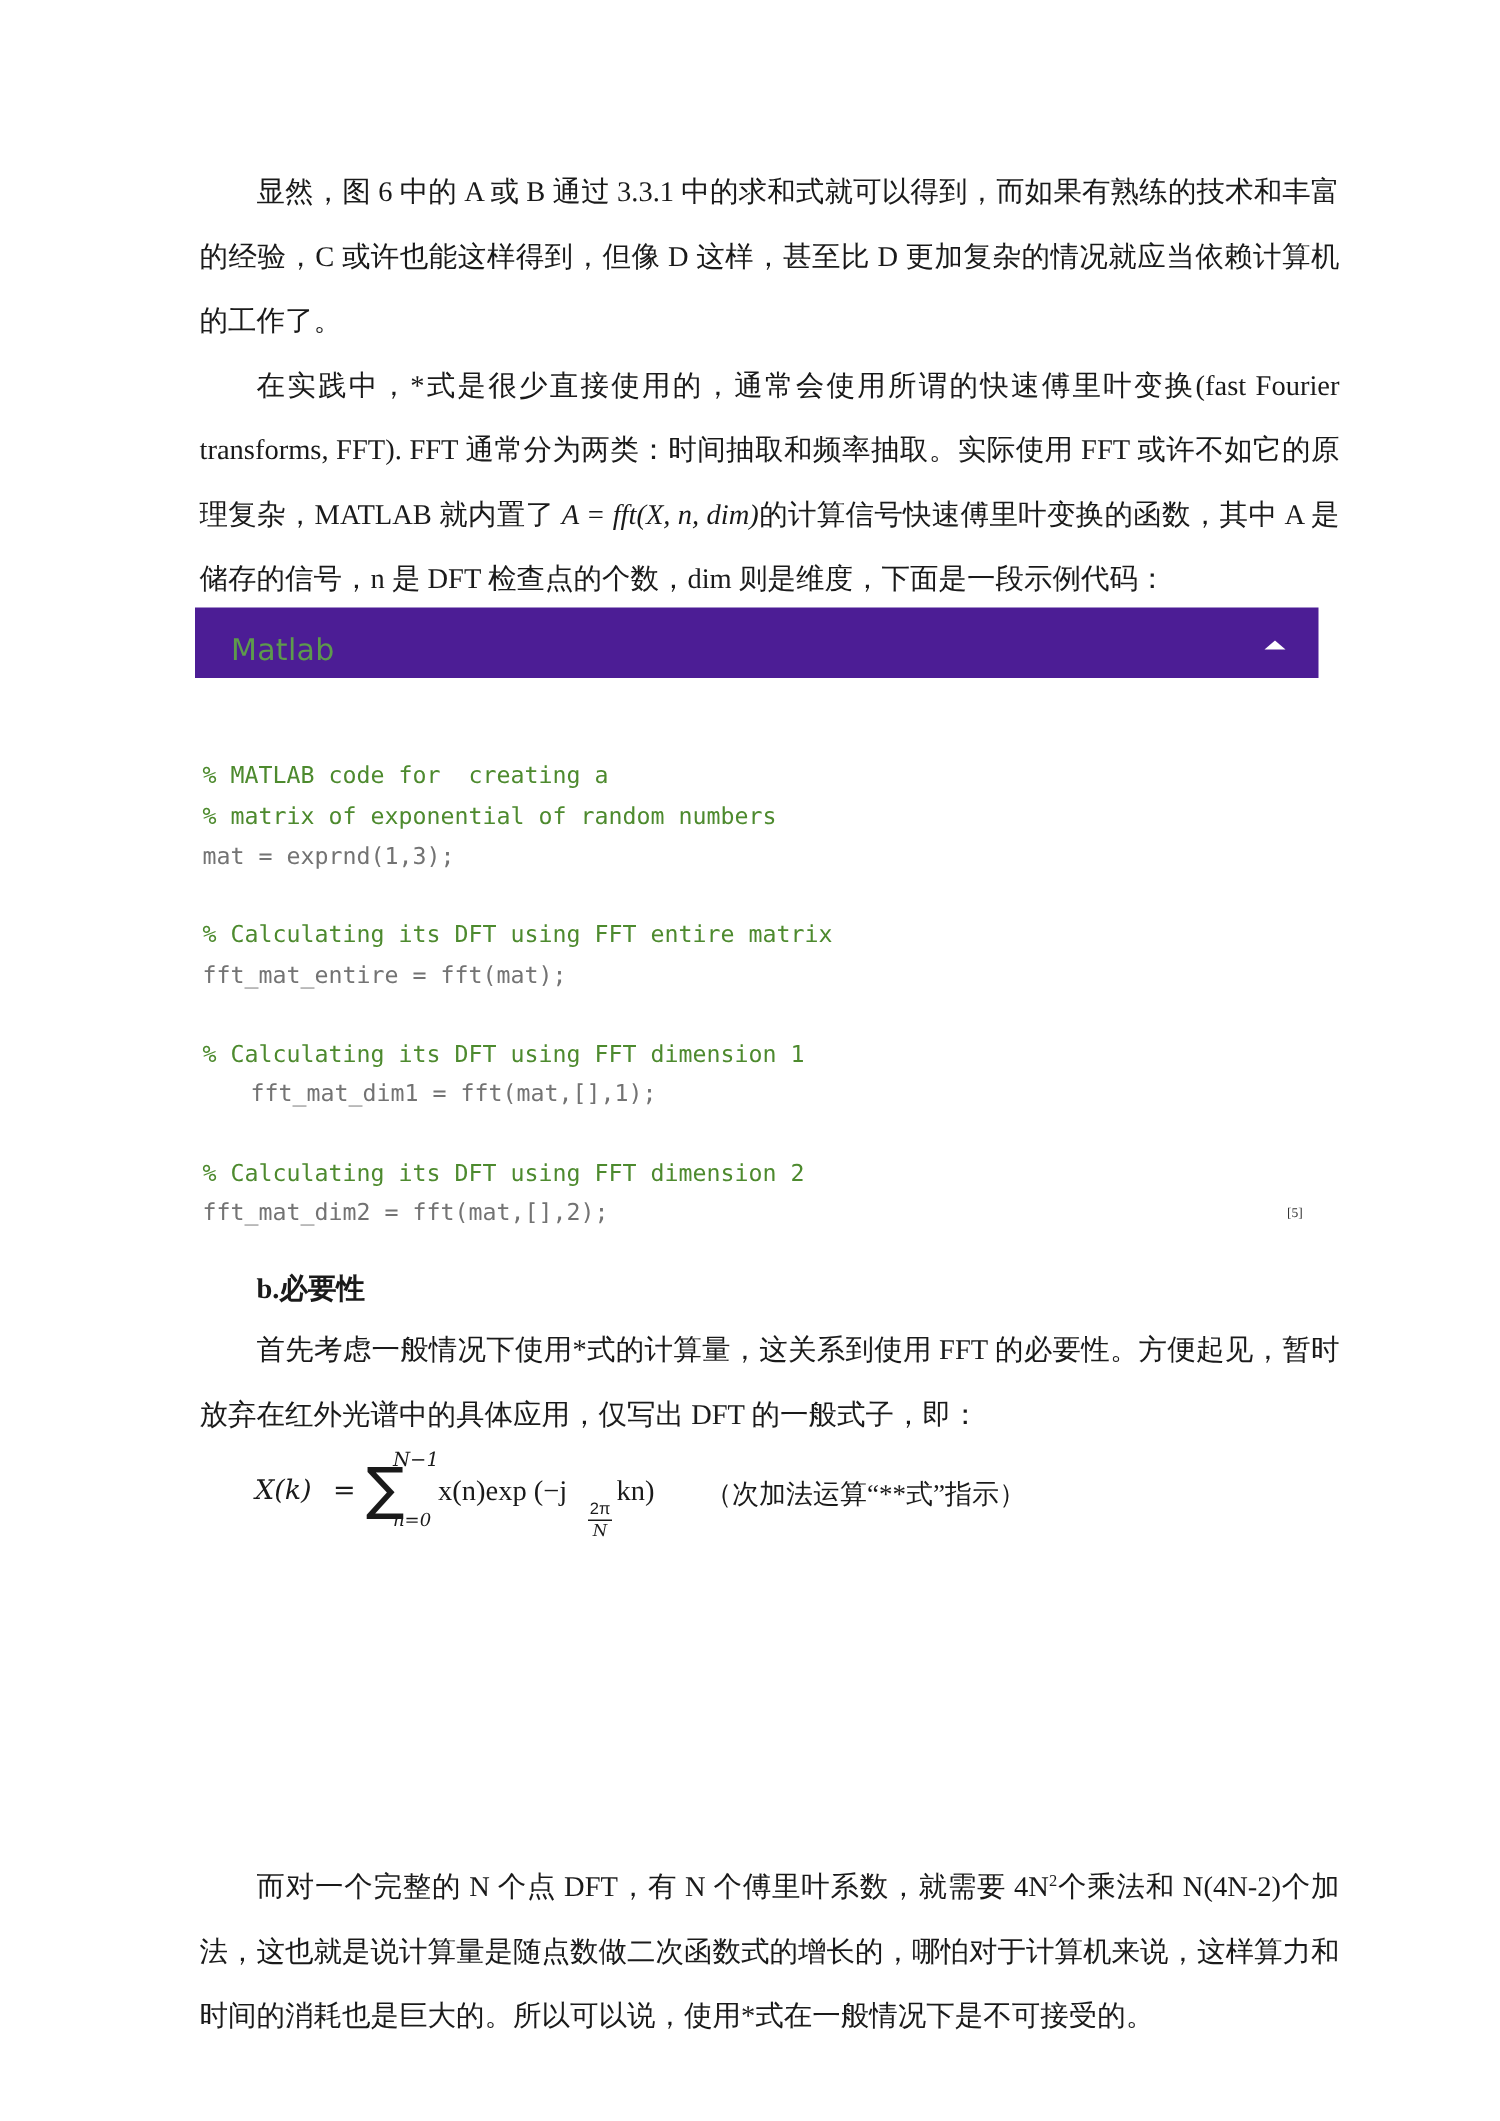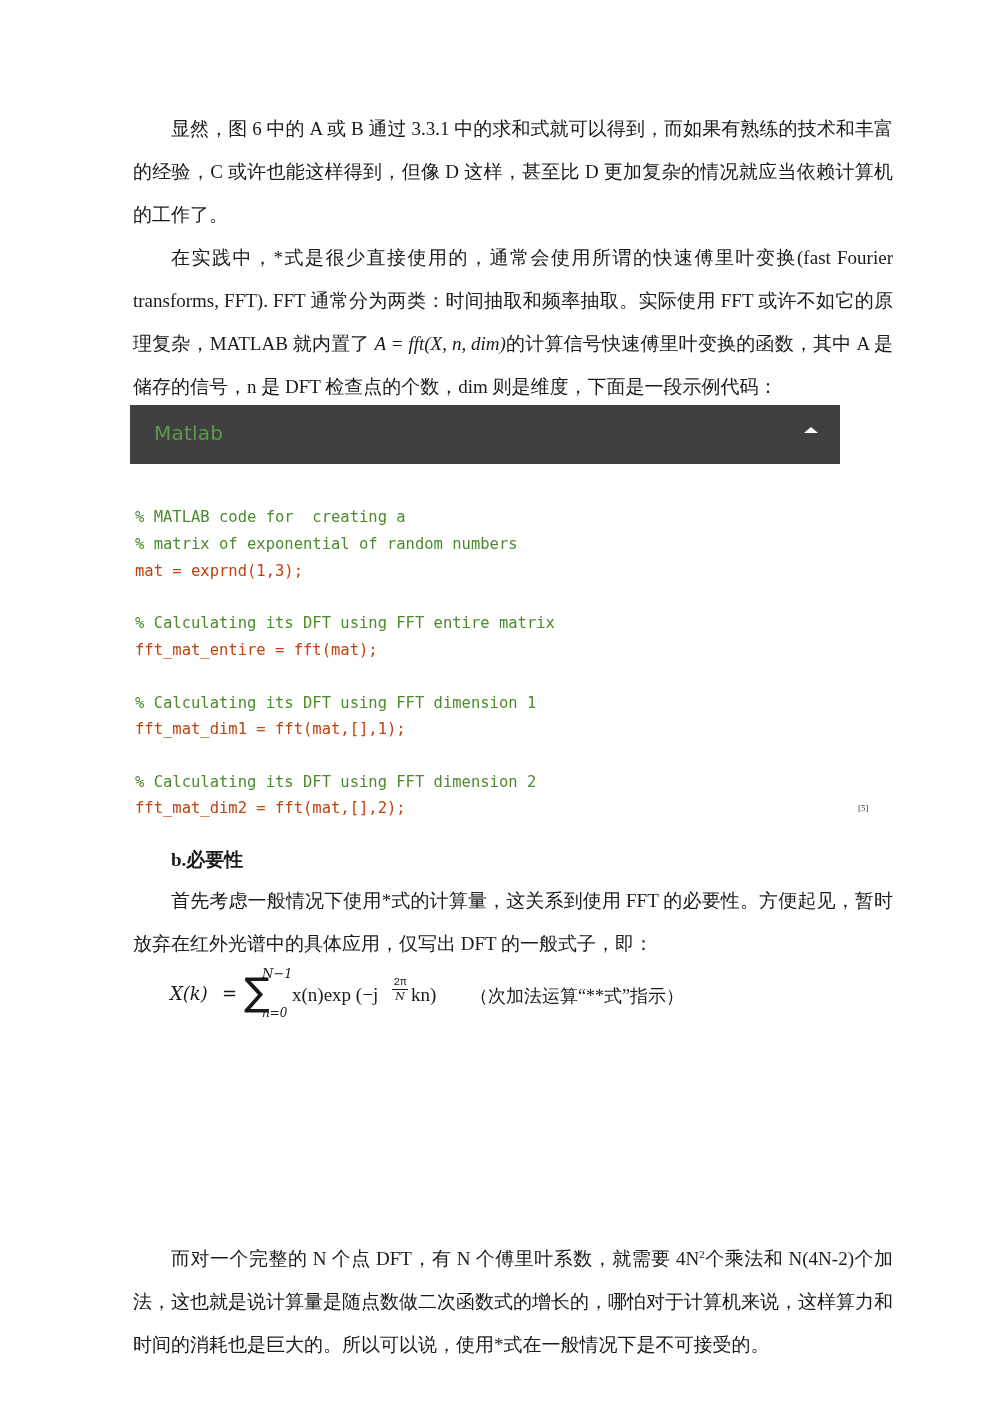--- a/index.html
+++ b/index.html
@@ -3,42 +3,42 @@
 <meta charset="utf-8">
 <style>
   html, body { margin: 0; padding: 0; background: #ffffff; }
   body { width: 1000px; height: 1414px; position: relative; overflow: hidden;
          font-family: "Liberation Serif", "DejaVu Serif", serif; color: #1a1a1a; }
   .page { position: absolute; left: 0; top: 0; width: 1000px; height: 1414px; }
   .para { position: absolute; left: 133px; width: 760px; font-size: 19px; line-height: 43px;
           text-align: justify; text-align-last: left; }
   .indent { text-indent: 38px; }
   .it { font-style: italic; }
-  .code-header { position: absolute; left: 130px; top: 405px; width: 710px; height: 59px;
-                 background: #404040; }
+  .code-header { position: absolute; left: 130px; top: 405px; width: 710px; height: 47px;
+                 background: #4c1d95; padding-left: 39px; }
   .code-header .title { position: absolute; left: 24px; top: 16px; font-family: "DejaVu Sans", sans-serif;
                  font-size: 20px; color: #5d9a4c; letter-spacing: 0.2px; }
   .code-header .toggle { position: absolute; right: 22px; top: 22px; width: 0; height: 0;
                  border-left: 7px solid transparent; border-right: 7px solid transparent;
                  border-bottom: 6px solid #ffffff; cursor: pointer; }
   .code { position: absolute; left: 135px; font-family: "DejaVu Sans Mono", "Liberation Mono", monospace;
           font-size: 15.5px; line-height: 26.5px; white-space: pre; }
   .cmt { color: #4d8a2e; }
-  .stmt { color: #c2410c; }
+  .stmt { color: #737373; }
   .cite { position: absolute; left: 858px; top: 803px; font-size: 9px; color: #333; font-family: "Liberation Serif", serif; }
   .heading { position: absolute; left: 171px; top: 845px; font-size: 19px; font-weight: bold; line-height: 30px; }
   .formula { position: absolute; left: 170px; top: 968px; height: 56px; width: 700px; font-size: 19px; }
   .formula .lhs { position: absolute; left: 0; top: 15px; font-family: "DejaVu Serif", serif; font-style: italic; font-size: 18px; text-align: right; }
   .formula .eq { position: absolute; left: 52px; top: 15px; font-family: "DejaVu Serif", serif; font-size: 18px; }
   .formula .sigma { position: absolute; left: 74px; top: 4px; font-family: "DejaVu Sans", sans-serif; font-size: 38px; line-height: 40px; }
   .formula .sup { position: absolute; left: 92px; top: -2px; font-family: "DejaVu Serif", serif; font-style: italic; font-size: 13px; }
   .formula .sub { position: absolute; left: 92px; top: 38px; font-family: "DejaVu Serif", serif; font-style: italic; font-size: 12px; }
   .formula .body { position: absolute; left: 122px; top: 16px; }
   .formula .frac { position: absolute; left: 222px; top: 8px; width: 16px; text-align: center; font-size: 11px; line-height: 13px; }
-  .formula .frac .num { border-bottom: 1px solid #1a1a1a; font-family: Liberation Mono, monospace; }
+  .formula .frac .num { border-bottom: 1px solid #1a1a1a; font-family: Liberation Sans, sans-serif; margin-top: 24px; }
   .formula .frac .den { font-family: "DejaVu Serif", serif; font-style: italic; }
   .formula .tail { position: absolute; left: 241px; top: 16px; }
   .formula .note { position: absolute; left: 300px; top: 16px; font-size: 18px; }
   sup.s { font-size: 11px; vertical-align: 7px; line-height: 0; }
 </style>
 </head>
 <body>
 
 <div class="page">
 
@@ -50,21 +50,21 @@
     <span class="title">Matlab</span>
     <span class="toggle"></span>
   </div>
 
   <div class="code cmt" style="top:531px;">% matrix of exponential of random numbers</div>
   <div class="code cmt" style="top:504px;">% MATLAB code for  creating a</div>
   <div class="code stmt" style="top:558px;">mat = exprnd(1,3);</div>
   <div class="code cmt" style="top:610px;">% Calculating its DFT using FFT entire matrix</div>
   <div class="code stmt" style="top:637px;">fft_mat_entire = fft(mat);</div>
   <div class="code cmt" style="top:690px;">% Calculating its DFT using FFT dimension 1</div>
-  <div class="code stmt" style="top:716px;">fft_mat_dim1 = fft(mat,[],1);</div>
+  <div class="code stmt" style="top:716px;margin-left:32px;">fft_mat_dim1 = fft(mat,[],1);</div>
   <div class="code cmt" style="top:769px;">% Calculating its DFT using FFT dimension 2</div>
   <div class="code stmt" style="top:795px;">fft_mat_dim2 = fft(mat,[],2);</div>
 
   <span class="cite">[5]</span>
 
   <div class="heading">b.必要性</div>
 
   <p class="para indent" style="top:879px;margin:0;">首先考虑一般情况下使用*式的计算量，这关系到使用 FFT 的必要性。方便起见，暂时放弃在红外光谱中的具体应用，仅写出 DFT 的一般式子，即：</p>
 
   <div class="formula">

